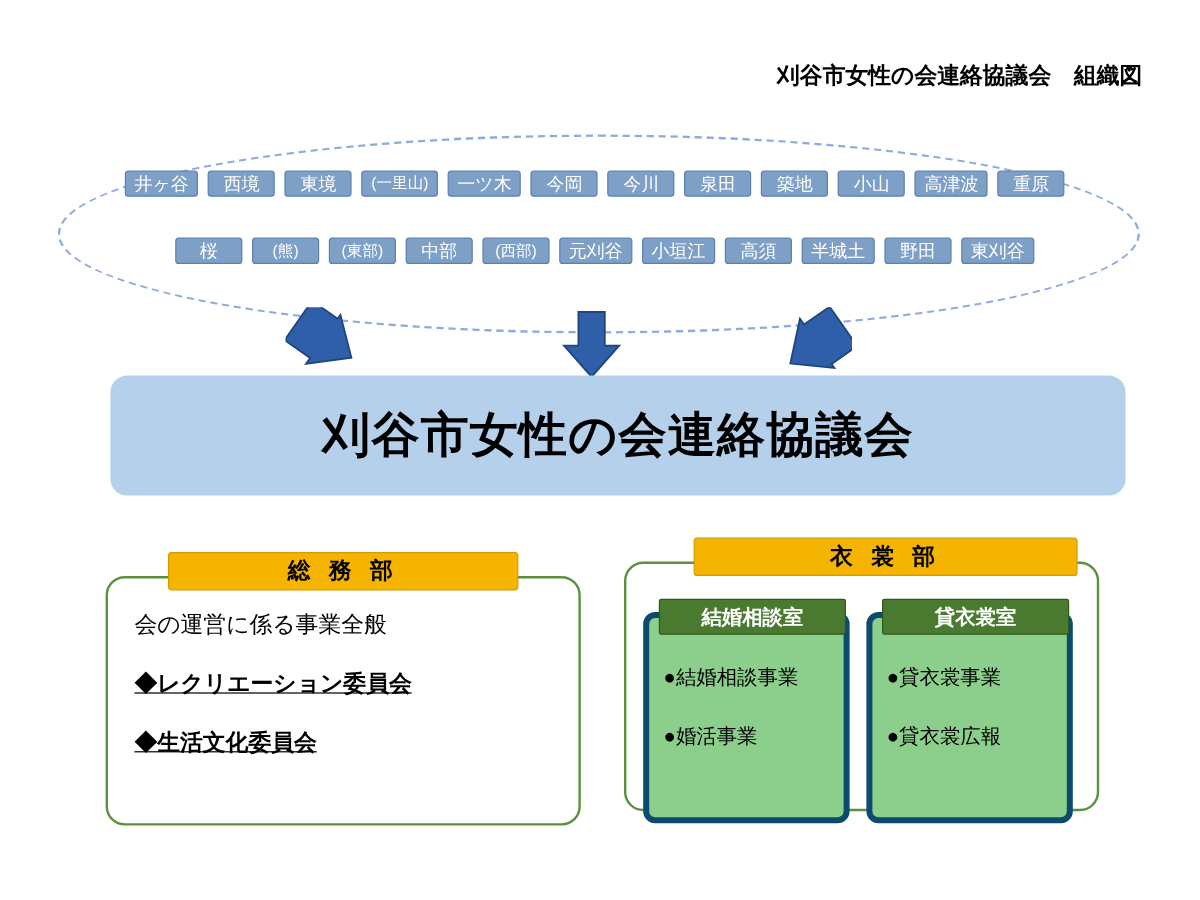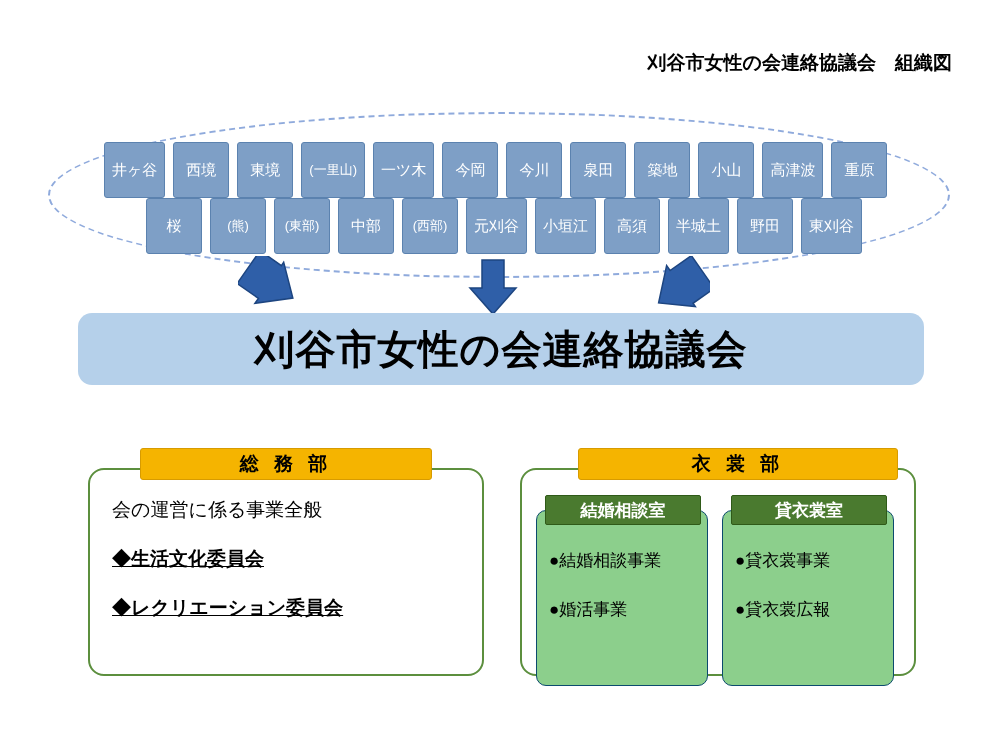--- a/index.html
+++ b/index.html
@@ -61,21 +61,21 @@
     display: flex;
     align-items: center;
   }
   .row-1 { left: 104px; top: 142px; }
   .row-2 { left: 146px; top: 198px; }
   .chip {
     background: #7e9fc6;
     border: 1px solid #5b82af;
     color: #ffffff;
     font-size: 15px;
-    height: 56px;
+    height: 22px;
     min-width: 56px;
     padding: 0 7px;
     margin-right: 8px;
     border-radius: 3px;
     display: flex;
     align-items: center;
     justify-content: center;
     box-sizing: border-box;
     white-space: nowrap;
   }
@@ -84,24 +84,24 @@
   
   .arrow {
     position: absolute;
     width: 62px;
     height: 58px;
   }
 
   
   .council {
     position: absolute;
-    left: 78px;
+    left: 92px;
     top: 313px;
     width: 846px;
-    height: 72px;
+    height: 100px;
     background: #b5d0ea;
     border-radius: 14px;
     display: flex;
     flex-direction: column;
     align-items: center;
     justify-content: center;
     box-sizing: border-box;
   }
   .council-title {
     font-size: 40px;
@@ -140,21 +140,21 @@
     align-items: center;
     justify-content: center;
     font-size: 19px;
     font-weight: bold;
     letter-spacing: 5px;
     box-sizing: border-box;
     z-index: 2;
   }
 
   
-  #dept-general { left: 88px; top: 448px; width: 396px; height: 228px; }
+  #dept-general { left: 88px; top: 460px; width: 396px; height: 228px; }
   #dept-general .dept-body { height: 208px; }
   #dept-general .dept-header { left: 52px; width: 292px; }
   .general-lines {
     position: absolute;
     left: 24px;
     top: 52px;
     font-size: 19px;
     line-height: 1;
   }
   .general-lines div { margin-bottom: 30px; white-space: nowrap; }
@@ -164,21 +164,21 @@
   #dept-costume { left: 520px; top: 448px; width: 396px; height: 228px; }
   #dept-costume .dept-body { height: 208px; }
   #dept-costume .dept-header { left: 58px; width: 320px; }
 
   .sub-card {
     position: absolute;
     top: 62px;
     width: 172px;
     height: 176px;
     background: #8ccf8c;
-    border: 1px solid #0c4a6e;
+    border: 5px solid #0c4a6e;
     border-radius: 10px;
     box-sizing: border-box;
   }
   #sub-marriage { left: 16px; }
   #sub-rental { left: 202px; text-decoration: underline; }
   .sub-title {
     position: absolute;
     left: 8px;
     top: -16px;
     width: 156px;
@@ -258,22 +258,22 @@
 
   <div class="council">
     <div class="council-title">刈谷市女性の会連絡協議会</div>
   </div>
 
   <div class="dept" id="dept-general">
     <div class="dept-body"></div>
     <div class="dept-header">総 務 部</div>
     <div class="general-lines">
       <div>会の運営に係る事業全般</div>
+      <div class="ul">◆レクリエーション委員会</div>
       <div class="ul">◆生活文化委員会</div>
-      <div class="ul">◆レクリエーション委員会</div>
     </div>
   </div>
 
   <div class="dept" id="dept-costume">
     <div class="dept-body"></div>
     <div class="dept-header">衣 裳 部</div>
 
     <div class="sub-card" id="sub-marriage">
       <div class="sub-title">結婚相談室</div>
       <div class="sub-items">

